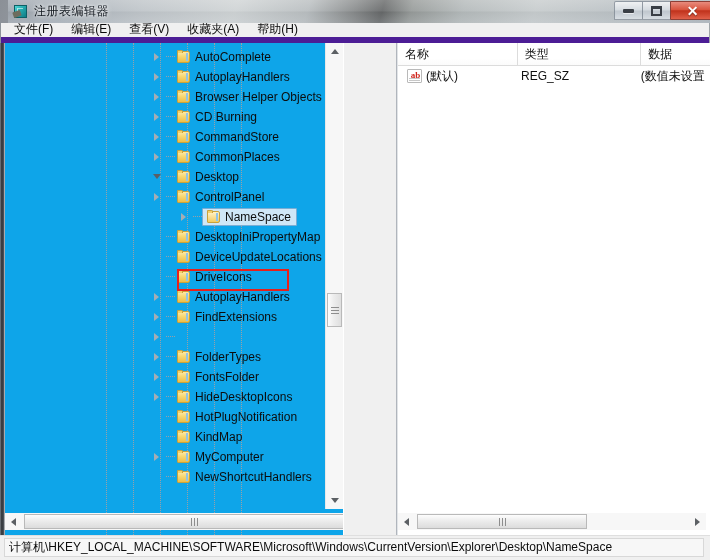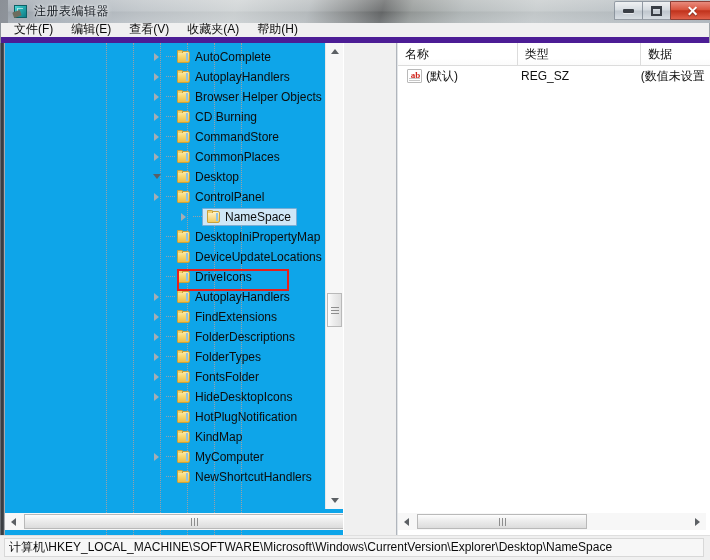--- a/index.html
+++ b/index.html
@@ -527,26 +527,20 @@
               </div>
               <div class="tlabel">FindExtensions</div>
             </div>
           </div>
           <div class="tree-row">
             <div class="indent" style="width: 145px;"></div>
             <div class="twisty">
               <div class="arrow-collapsed"></div>
             </div>
             <div class="dash"></div>
-            <div style="display: inline-flex; align-items: center;">
-              <div class="folder">
-                <div class="fb"></div>
-              </div>
-              <div class="tlabel">FolderDescriptions</div>
-            </div>
           </div>
           <div class="tree-row">
             <div class="indent" style="width: 145px;"></div>
             <div class="twisty">
               <div class="arrow-collapsed"></div>
             </div>
             <div class="dash"></div>
             <div style="display: inline-flex; align-items: center;">
               <div class="folder">
                 <div class="fb"></div>

